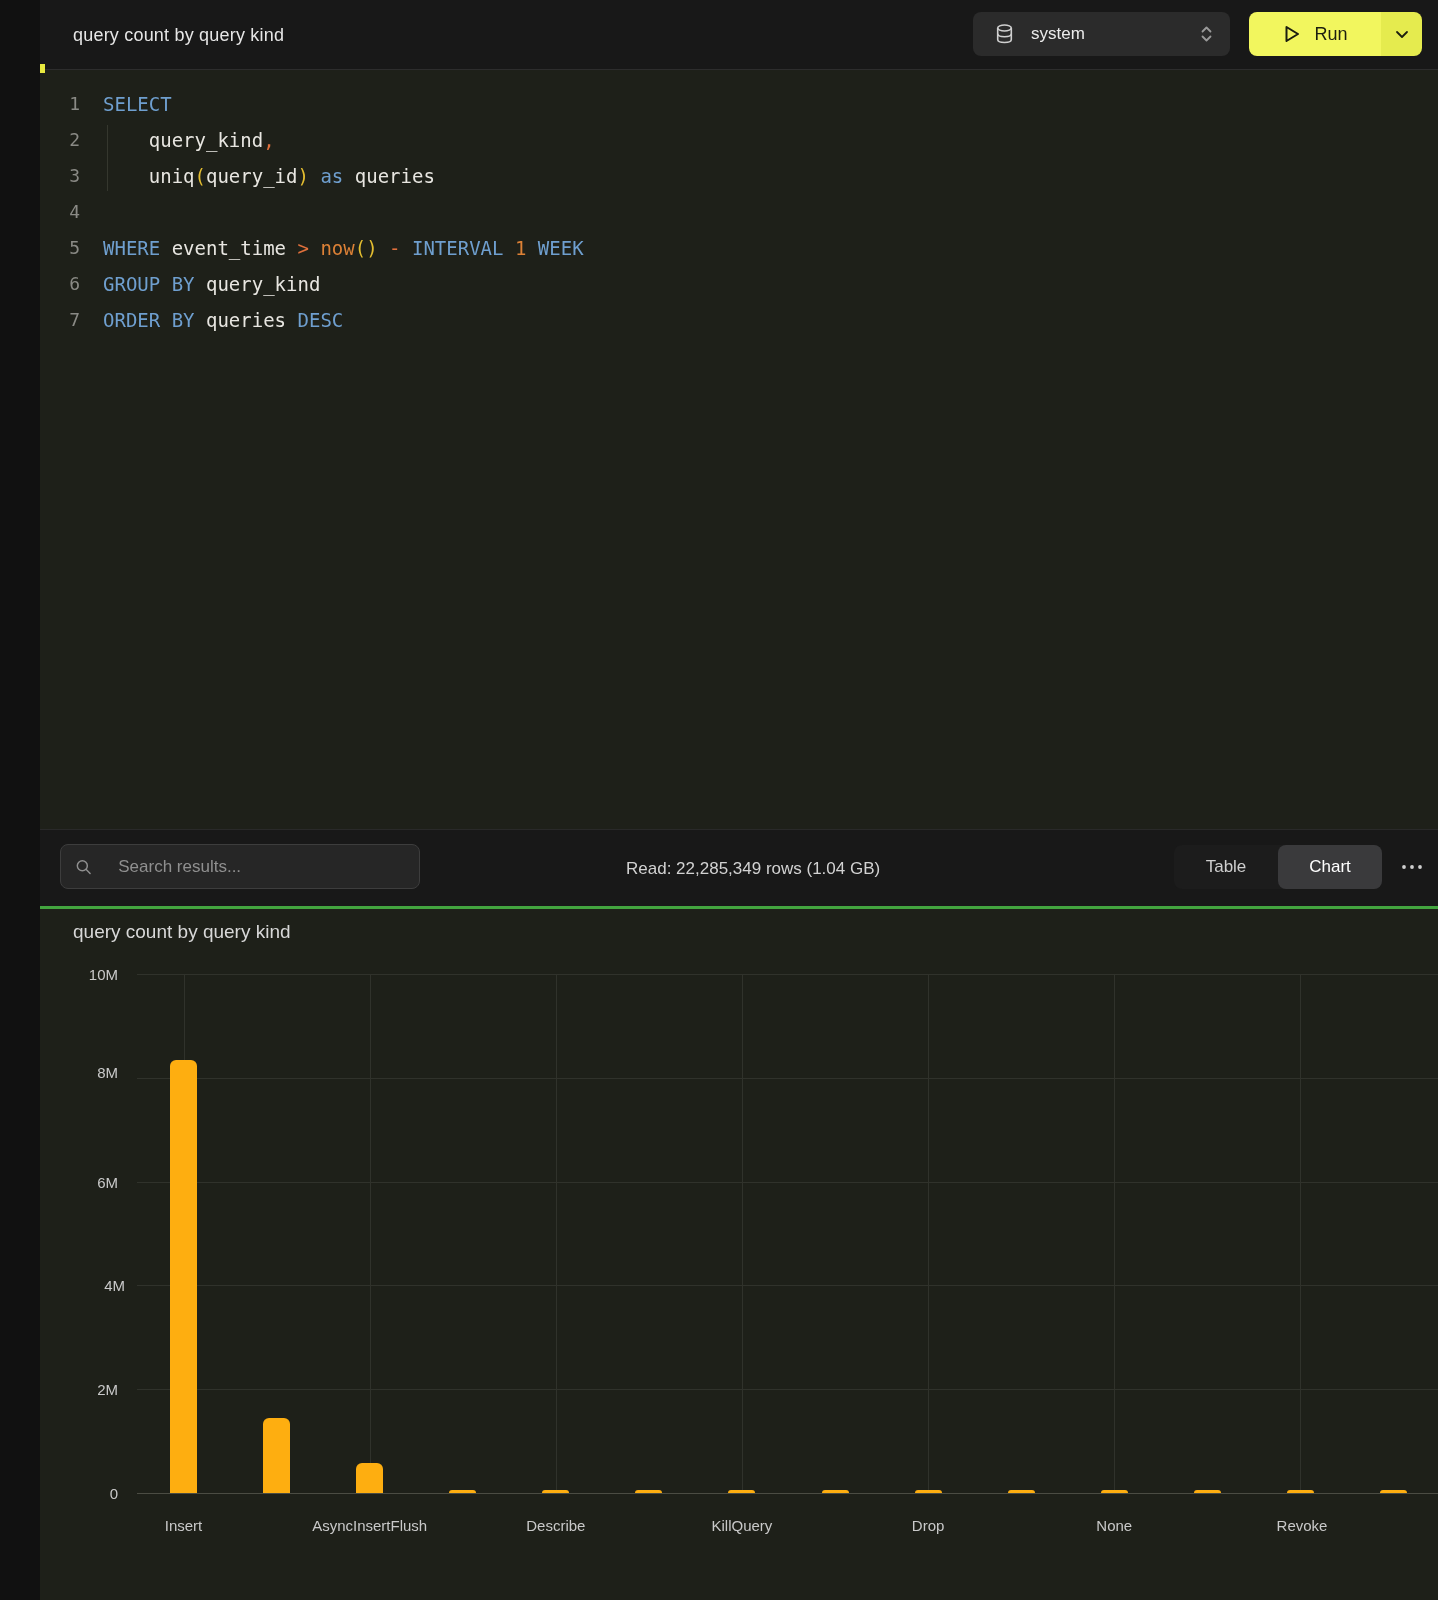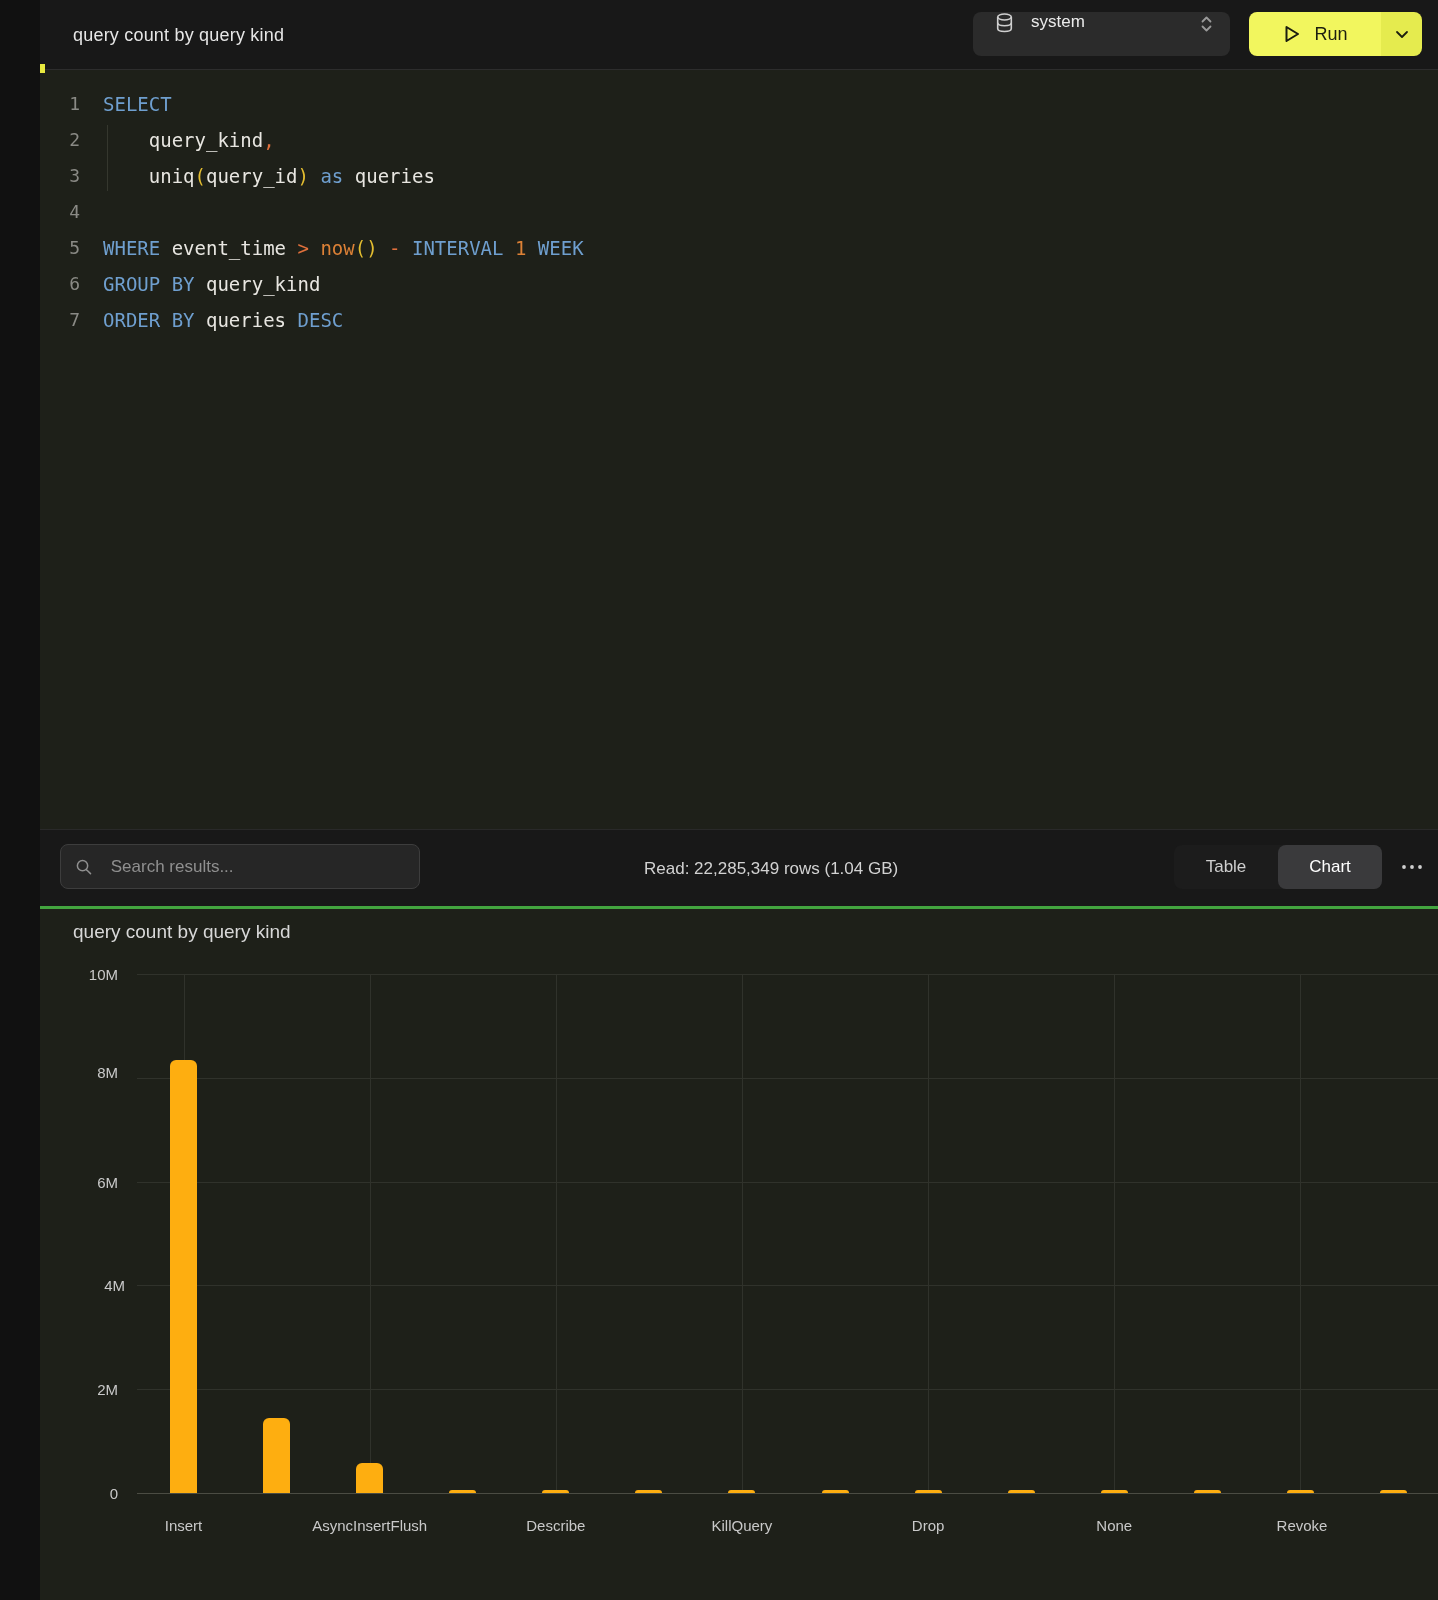--- a/index.html
+++ b/index.html
@@ -5,21 +5,21 @@
   html,body{margin:0;padding:0;background:#111;}
   .screen{position:relative;width:1438px;height:1600px;overflow:hidden;background:#1e2019;
     font-family:"Liberation Sans","DejaVu Sans",sans-serif;margin-left:40px;-webkit-font-smoothing:antialiased;}
 
   
   .topbar{position:absolute;left:0;top:0;width:100%;height:70px;background:#181818;
     border-bottom:1px solid #2d2d2d;box-sizing:border-box;}
   .tab-title{position:absolute;left:33px;top:0;height:70px;display:flex;align-items:center;
     font-size:18px;color:#e6e6e6;letter-spacing:.2px;}
   .db-select{position:absolute;left:933px;top:12px;width:257px;height:44px;background:#2b2b2b;
-    border-radius:8px;display:flex;align-items:flex-start;padding:0 16px 0 22px;box-sizing:border-box;
+    border-radius:8px;display:flex;align-items:center;padding:0 16px 0 22px;box-sizing:border-box;
     gap:17px;cursor:pointer;}
   .db-select .label{font-size:17px;color:#ebebeb;flex:1;}
   .run-btn{position:absolute;left:1209px;top:12px;width:173px;height:44px;border-radius:8px;
     display:flex;overflow:hidden;cursor:pointer;}
   .run-main{flex:1;background:var(--accent_run);display:flex;align-items:center;justify-content:center;
     gap:13px;font-size:18px;font-weight:500;color:var(--run_text);}
   .run-caret{width:41px;background:var(--accent_run_alt);display:flex;align-items:center;justify-content:center;}
   .ai-btn{position:absolute;left:1402px;top:12px;width:58px;height:44px;background:#202020;
     border:1px solid #3c3c3c;border-radius:8px;box-sizing:border-box;display:flex;align-items:center;
     padding-left:15px;cursor:pointer;}
@@ -35,26 +35,26 @@
   .tok-kw{color:var(--kw);} .tok-id{color:var(--id);} .tok-br{color:var(--br);}
   .tok-str{color:var(--str);} .tok-op{color:var(--op);} .tok-fn{color:var(--fn);}
   .tok-num{color:var(--num);} .tok-pl{color:var(--id);}
   .indent-guide{position:absolute;left:67px;top:55px;width:1px;height:66px;background:#35372e;}
 
   
   .toolbar{position:absolute;left:0;top:829px;width:100%;height:77px;background:#181818;
     border-top:1px solid #292929;box-sizing:border-box;}
   .search-box{position:absolute;left:20px;top:14px;width:360px;height:45px;background:#262626;
     border:1px solid #3d3d3d;border-radius:8px;box-sizing:border-box;display:flex;align-items:center;
-    padding:0 14px;gap:16px;}
+    padding:0 14px;gap:24px;}
   .search-box input{background:transparent;border:none;outline:none;color:#d9d9d9;font-size:17px;
     width:100%;font-family:inherit;}
   .search-box input::placeholder{color:#8f8f8f;}
   .stat{position:absolute;top:0;height:77px;display:flex;align-items:center;font-size:17px;color:#d2d2d2;}
-  .stat.elapsed{left:413px;} .stat.read{left:604px;}
+  .stat.elapsed{left:413px;} .stat.read{left:586px;}
   .toggle{position:absolute;left:1134px;top:15px;height:44px;width:208px;background:#1c1c1c;
     border-radius:8px;display:flex;}
   .seg{flex:1;border:none;background:transparent;color:#cfcfcf;font-size:17px;font-family:inherit;
     border-radius:8px;cursor:pointer;}
   .seg.active{background:#3a3a3c;color:#ffffff;}
   .dots{position:absolute;left:1350px;top:15px;width:44px;height:44px;display:flex;align-items:center;
     justify-content:center;cursor:pointer;}
 
   .green-line{position:absolute;left:0;top:906px;width:100%;height:3px;background:var(--divider_green);}
 

